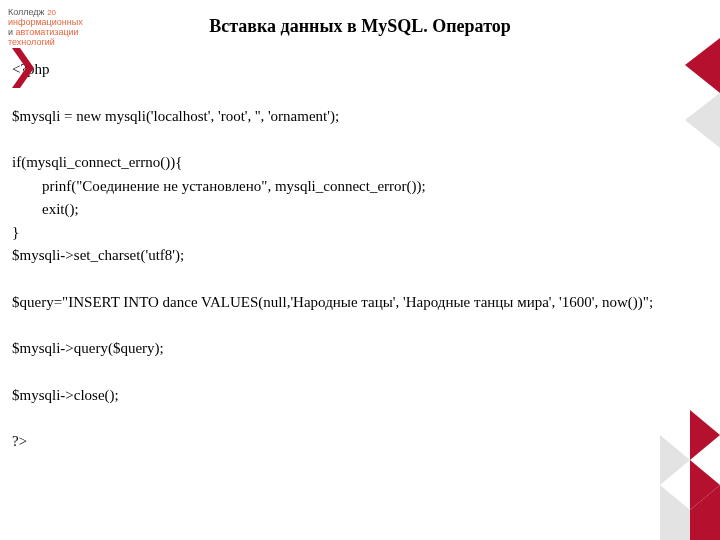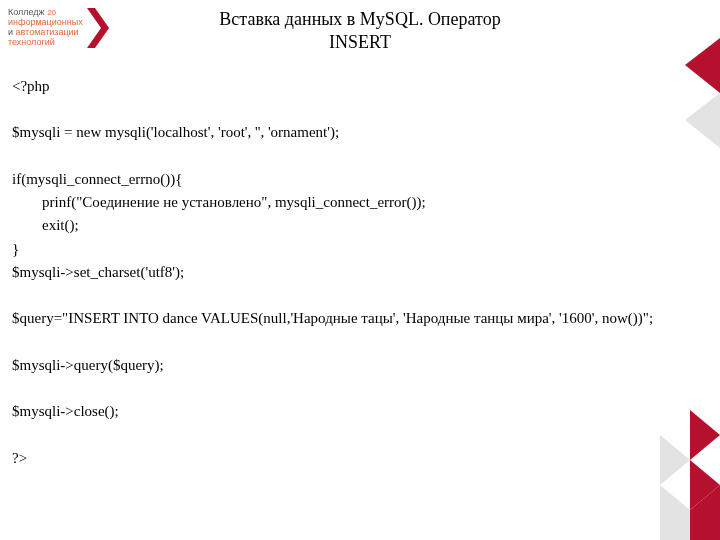--- a/index.html
+++ b/index.html
@@ -10,37 +10,38 @@
     font-family: 'Times New Roman', Times, serif;
     background: #fff;
     position: relative;
     overflow: hidden;
   }
   .logo {
     position: absolute;
     top: 8px;
     left: 8px;
     display: flex;
+    flex-direction: column;
   }
   .logo-text {
     font-size: 9px;
     line-height: 1.1;
     color: #555;
     font-family: Arial, sans-serif;
   }
   .logo-text .orange { color: #e8663c; display:inline; }
   .logo-text .small-num { color:#e8663c; font-size:8px;}
   .logo-chevron {
     margin-left: 4px;
   }
   .title {
     text-align: center;
-    font-weight: normal;
+    font-weight: bold;
     font-size: 18px;
-    margin-top: 8px;
+    margin-top: 15px;
     line-height: 1.3;
     color: #000;
   }
   .code {
     margin: 20px 28px 0 12px;
     font-size: 15px;
     line-height: 1.55;
     white-space: pre-wrap;
     color: #000;
     font-family: 'Times New Roman', Times, serif;
@@ -79,21 +80,20 @@
 <svg class="deco-right-bottom" width="90" height="130" viewBox="0 0 90 130">
   <polygon points="60,0 90,25 60,50" fill="#b5112e"></polygon>
   <polygon points="30,25 60,50 30,75" fill="#e3e3e3"></polygon>
   <polygon points="60,50 90,75 60,100" fill="#b5112e"></polygon>
   <polygon points="60,100 90,75 90,130 60,130" fill="#b5112e"></polygon>
   <polygon points="30,75 60,100 60,130 30,130" fill="#e3e3e3"></polygon>
 </svg>
 
 <div class="title">
   <div>Вставка данных в MySQL. Оператор</div>
-  <div>INSERT</div>
 </div>
 
 <div class="code">&lt;?php
 
 $mysqli = new mysqli('localhost', 'root', '', 'ornament');
 
 if(mysqli_connect_errno()){
         prinf("Соединение не установлено", mysqli_connect_error());
         exit();
 }

